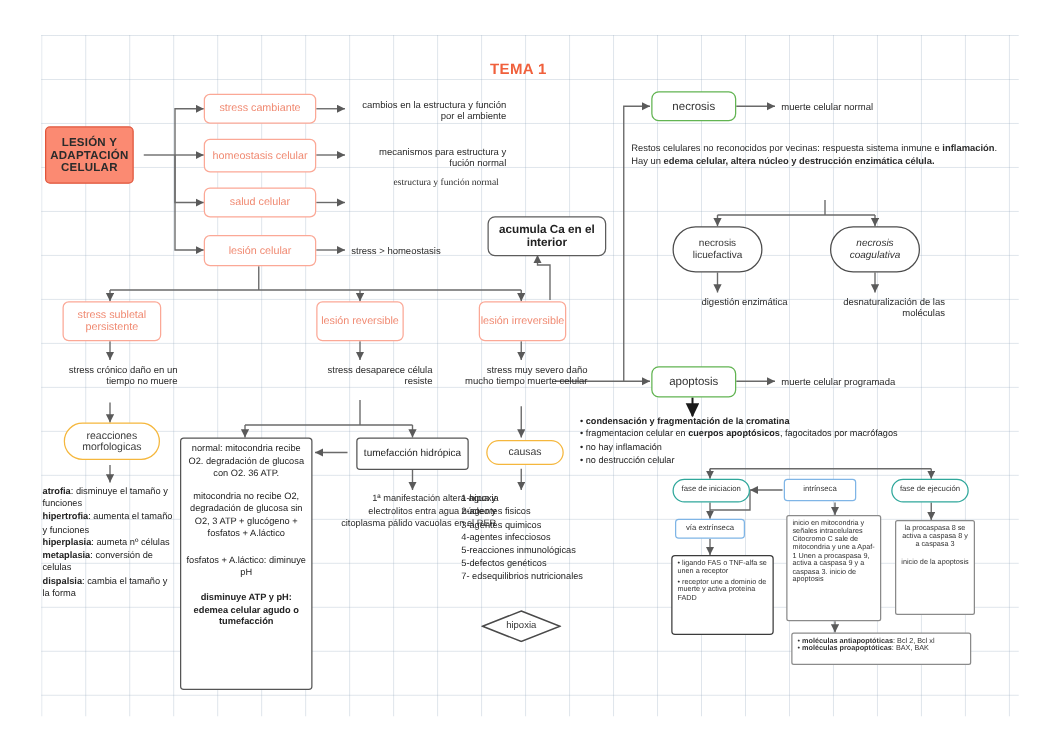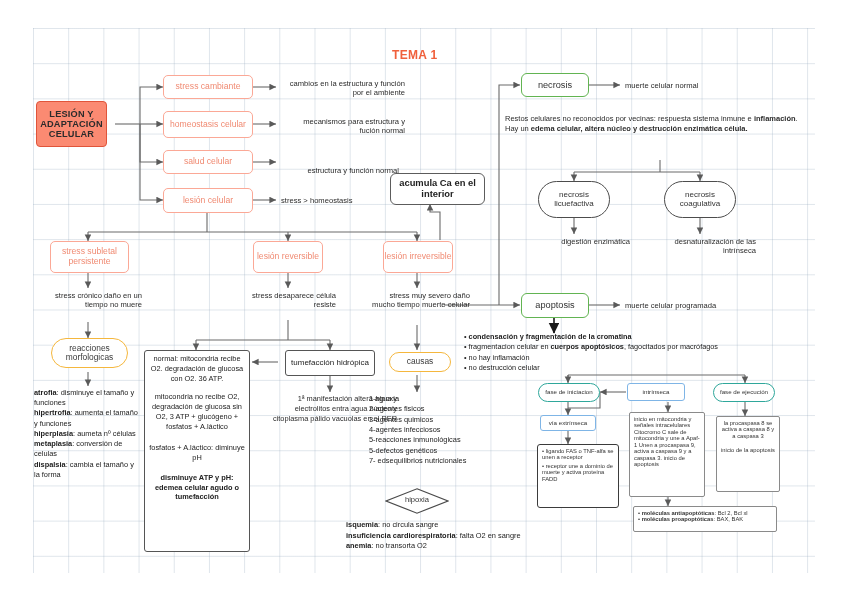--- a/index.html
+++ b/index.html
@@ -145,45 +145,45 @@
     </div>
   <div class="node n-pinkout" style="left:163px;top:150px;width:90px;height:24px;">
     <span>salud celular</span>
     </div>
   <div class="node n-pinkout" style="left:163px;top:188px;width:90px;height:25px;">
     <span>lesión celular</span>
     </div>
 
   <div class="lbl" style="left:281px;top:79px;width:124px;font-size:7.6px;">cambios en la estructura y función por el ambiente</div>
   <div class="lbl" style="left:281px;top:117px;width:124px;font-size:7.6px;">mecanismos para estructura y fución normal</div>
-  <div class="lbl" style="left:281px;top:166px;width:118px;font-size:7.6px;">estructura y función normal</div>
+  <div class="lbl" style="left:281px;top:141px;width:118px;font-size:7.6px;font-family:Liberation Serif, serif;">estructura y función normal</div>
   <div class="lbl left" style="left:281px;top:196px;width:124px;font-size:7.6px;">stress &gt; homeostasis</div>
 
   <div class="node n-dark" style="left:390px;top:173px;width:95px;height:32px;padding:2px 3px;">
     <span>acumula Ca en el interior</span>
     </div>
 
   <div class="node n-green" style="left:521px;top:73px;width:68px;height:24px;">
     <span>necrosis</span>
     </div>
   <div class="lbl left" style="left:625px;top:81px;width:110px;font-size:7.6px;">muerte celular normal</div>
 
   <div class="lbl left" style="left:505px;top:114px;width:307px;font-size:7.5px;line-height:1.33;">
     <span>Restos celulares no reconocidos por vecinas: respuesta sistema inmune e </span><b>inflamación</b><span>.</span><br>
     <span>Hay un </span><b>edema celular, altera núcleo y destrucción enzimática célula.</b>
   </div>
 
   <div class="node n-roundcap" style="left:538px;top:181px;width:72px;height:37px;">
     <span>necrosis licuefactiva</span>
     </div>
-  <div class="node n-roundcap" style="left:664px;top:181px;width:72px;height:37px;">
+  <div class="node n-roundcap" style="left:664px;top:181px;width:72px;height:37px;font-style:italic;">
     <span>necrosis coagulativa</span>
     </div>
   <div class="lbl" style="left:518px;top:237px;width:112px;font-size:7.6px;">digestión enzimática</div>
-  <div class="lbl" style="left:644px;top:237px;width:112px;font-size:7.6px;">desnaturalización de las intrínseca</div>
+  <div class="lbl" style="left:644px;top:237px;width:112px;font-size:7.6px;">desnaturalización de las moléculas</div>
 
   <div class="node n-green" style="left:521px;top:293px;width:68px;height:25px;">
     <span>apoptosis</span>
     </div>
   <div class="lbl left" style="left:625px;top:301px;width:130px;font-size:7.6px;">muerte celular programada</div>
 
   <div style="position:absolute;left:464px;top:332px;width:345px;font-size:7.3px;line-height:1.42;color:#222;">
     <div>• <b>condensación y fragmentación de la cromatina</b></div>
     <div>• <span>fragmentacion celular en </span><b>cuerpos apoptósicos</b><span>, fagocitados por macrófagos</span></div>
     <div>• <span>no hay inflamación</span></div>
@@ -235,21 +235,21 @@
     <div><b>atrofia</b><span>: disminuye el tamaño y funciones</span></div>
     <div><b>hipertrofia</b><span>: aumenta el tamaño y funciones</span></div>
     <div><b>hiperplasia</b><span>: aumeta nº células</span></div>
     <div><b>metaplasia</b><span>: conversión de celulas</span></div>
     <div><b>dispalsia</b><span>: cambia el tamaño y la forma</span></div>
   </div>
 
   <div class="node n-pinkout" style="left:253px;top:241px;width:70px;height:32px;">
     <span>lesión reversible</span>
     </div>
-  <div class="lbl" style="left:238px;top:291px;width:98px;font-size:7.6px;">stress desaparece célula resiste</div>
+  <div class="lbl" style="left:248px;top:291px;width:98px;font-size:7.6px;">stress desaparece célula resiste</div>
 
   <div class="node n-plain pad" style="left:144px;top:350px;width:106px;height:202px;display:block;text-align:center;font-size:7.4px;line-height:1.32;">
     <span class="blk">normal: mitocondria recibe O2. degradación de glucosa con O2. 36 ATP.</span>
     <span class="blk" style="margin-top:9px;">mitocondria no recibe O2, degradación de glucosa sin O2, 3 ATP + glucógeno + fosfatos + A.láctico</span>
     <span class="blk" style="margin-top:12px;">fosfatos + A.láctico: diminuye pH</span>
     <span class="blk" style="margin-top:10px;font-weight:bold;">disminuye ATP y pH: edemea celular agudo o tumefacción</span>
   </div>
 
   <div class="node n-plain" style="left:285px;top:350px;width:90px;height:26px;">
     <span>tumefacción hidrópica</span>
@@ -277,19 +277,14 @@
     <div>7- edsequilibrios nutricionales</div>
   </div>
 
   <div style="position:absolute;left:385px;top:488px;width:64px;height:26px;">
     <svg viewBox="0 0 64 26" style="position:absolute;left:0;top:0;width:64px;height:26px;">
       <polygon points="32,0.8 63,13 32,25.2 1,13" fill="#ffffff" stroke="#4a4a4a" stroke-width="1.2"></polygon>
     </svg>
     <div style="position:absolute;left:0;top:7px;width:64px;text-align:center;font-size:7.6px;color:#333;">hipoxia</div>
   </div>
 
-  <div style="position:absolute;left:346px;top:520px;width:250px;font-size:7.4px;line-height:1.42;color:#222;">
-    <div><b>isquemia</b><span>: no circula sangre</span></div>
-    <div><b>insuficiencia cardiorespiratoria</b><span>: falta O2 en sangre</span></div>
-    <div><b>anemia</b><span>: no transorta O2</span></div>
-  </div>
 
 </div>
 
 </body></html>

